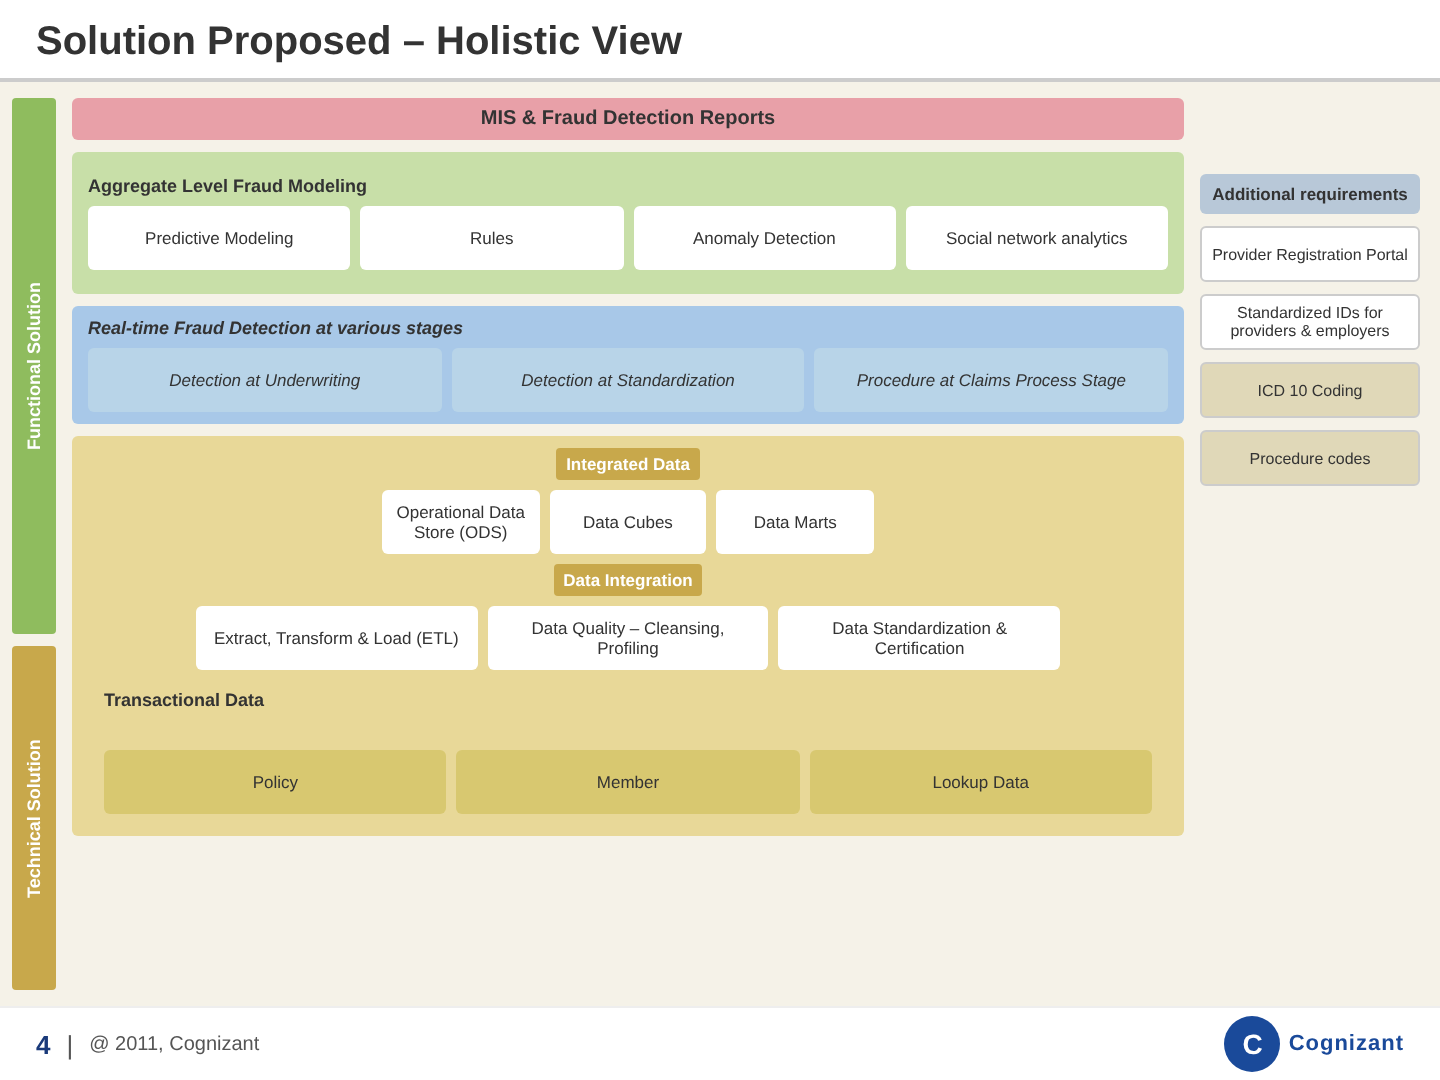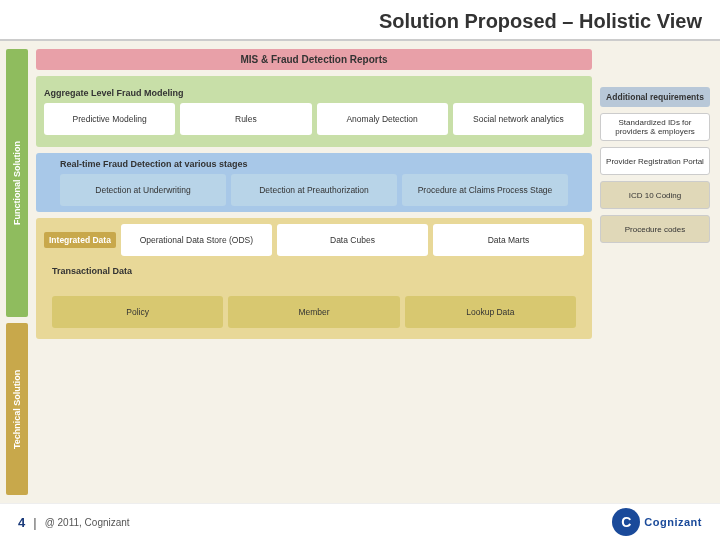--- a/index.html
+++ b/index.html
@@ -19,21 +19,20 @@
     }
     .header {
       background: #fff;
       padding: 10px 18px 6px 18px;
       border-bottom: 2px solid #ccc;
     }
     .header h1 {
       font-size: 20px;
       font-weight: bold;
       color: #333;
-      text-align: right;
     }
     .main-content {
       display: flex;
       flex: 1;
       background: #f5f2e8;
       padding: 8px 10px 8px 6px;
       gap: 8px;
     }
     .side-label-box {
       background: #8fbc5e;
@@ -107,38 +106,40 @@
       justify-content: center;
       min-height: 32px;
     }
     .card.blue {
       background: #b8d4e8;
     }
     
     .realtime-section {
       background: #a8c8e8;
       border-radius: 3px;
-      padding: 6px 24px;
-      display: flex;
-      flex-direction: column;
-      gap: 5px;
+      padding: 6px 8px;
+      display: flex;
+      flex-direction: column;
+      gap: 5px;
+      font-style: italic;
     }
     
     .technical-section {
       background: #e8d898;
       border-radius: 3px;
       padding: 6px 8px;
       display: flex;
       flex-direction: column;
       gap: 5px;
     }
     .tech-row {
       display: flex;
       gap: 5px;
       align-items: center;
+      flex-direction: column;
     }
     .tech-label-box {
       background: #c8a84b;
       color: #fff;
       font-size: 8.5px;
       font-weight: bold;
       padding: 3px 5px;
       border-radius: 2px;
       min-width: 55px;
       text-align: center;
@@ -257,51 +258,59 @@
           <div class="card">Rules</div>
           <div class="card">Anomaly Detection</div>
           <div class="card">Social network analytics</div>
         </div>
       </div>
 
       <div class="realtime-section">
         <div class="section-title">Real-time Fraud Detection at various stages</div>
         <div class="cards-row">
           <div class="card blue">Detection at Underwriting</div>
-          <div class="card blue">Detection at Preauthorization</div>
+          <div class="card blue">Detection at Standardization</div>
           <div class="card blue">Procedure at Claims Process Stage</div>
         </div>
       </div>
 
       <div class="technical-section">
         <div class="tech-row">
           <div class="tech-label-box">Integrated Data</div>
           <div class="cards-row" style="flex:1;">
             <div class="card">Operational Data Store (ODS)</div>
             <div class="card">Data Cubes</div>
             <div class="card">Data Marts</div>
           </div>
         </div>
+        <div class="tech-row">
+          <div class="tech-label-box">Data Integration</div>
+          <div class="cards-row" style="flex:1;">
+            <div class="card">Extract, Transform &amp; Load (ETL)</div>
+            <div class="card">Data Quality – Cleansing, Profiling</div>
+            <div class="card">Data Standardization &amp; Certification</div>
+          </div>
+        </div>
 
         <div class="transactional-section">
           <div class="section-title">Transactional Data</div>
           <div class="cards-row" style="margin-top:20px;">
             <div class="card" style="background:#d8c870;">Policy</div>
             <div class="card" style="background:#d8c870;">Member</div>
             <div class="card" style="background:#d8c870;">Lookup Data</div>
           </div>
         </div>
       </div>
 
     </div>
 
     <div class="right-panel">
       <div class="additional-req">Additional requirements</div>
+      <div class="right-box">Provider Registration Portal</div>
       <div class="right-box">Standardized IDs for providers &amp; employers</div>
-      <div class="right-box">Provider Registration Portal</div>
       <div class="right-box colored">ICD 10 Coding</div>
       <div class="right-box colored">Procedure codes</div>
     </div>
 
   </div>
 
   <div class="footer">
     <span class="footer-num">4</span>
     <span class="footer-sep">|</span>
     <span class="footer-text">@ 2011, Cognizant</span>

